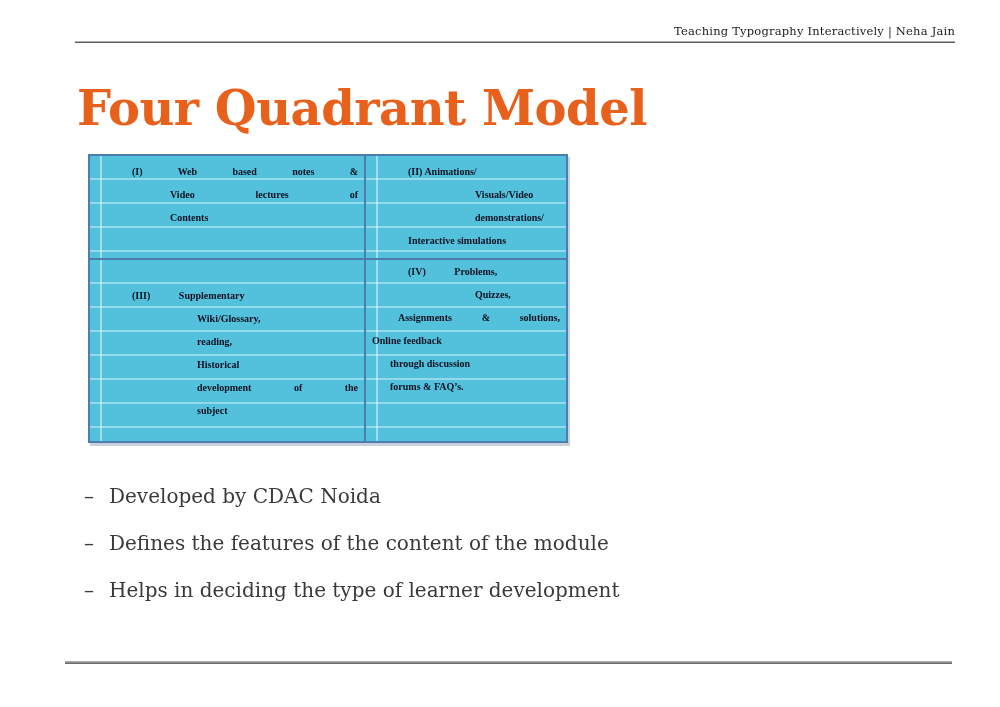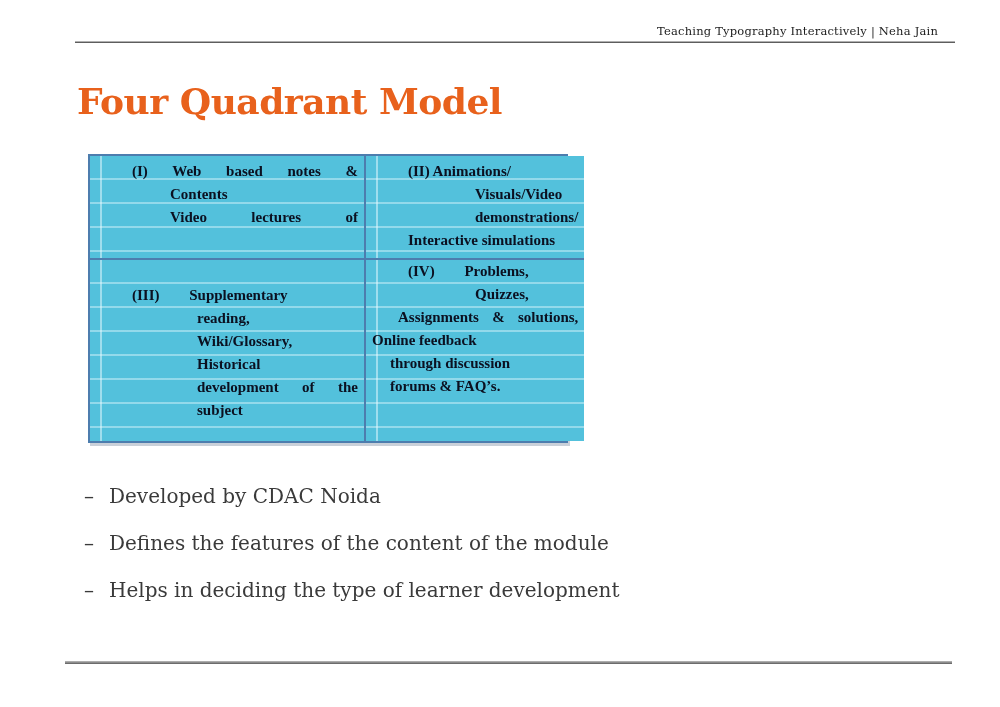--- a/index.html
+++ b/index.html
@@ -13,56 +13,56 @@
   .slide{
     position:relative;
     width:1000px;height:707px;
     background:#ffffff;
     overflow:hidden;
     font-family:"DejaVu Serif", serif;
   }
   
   .credit{
     position:absolute;
-    right:62px;top:24px;
+    right:45px;top:24px;
     font-size:11.5px;
     letter-spacing:.2px;
     color:#1c1c1c;
   }
   .rule{position:absolute;}
   .rule.top{
     left:75px;width:880px;top:41px;height:2px;
     background:linear-gradient(#d9d9d9,#343434);
   }
   .rule.bottom{
     left:65px;width:887px;top:661px;height:3px;
     background:linear-gradient(#bdbdbd,#5c5c5c);
   }
   
   .title{
     position:absolute;
     left:77px;top:80px;margin:0;
-    font-size:36px;font-weight:bold;
+    font-size:48px;font-weight:bold;
     letter-spacing:-.5px;
     color:var(--title-orange);
   }
   
   .quad-table{
     position:absolute;
     left:88px;top:154px;
     width:480px;height:289px;
     box-sizing:border-box;
     display:grid;
     grid-template-columns:276px 1fr;
     grid-template-rows:104px 1fr;
     border:2px solid var(--table-border);
     box-shadow:2px 3px 0 rgba(100,120,145,.35);
     font-family:"Liberation Serif","DejaVu Serif",serif;
     font-weight:bold;
-    font-size:15px;
+    font-size:10px;
     line-height:23px;
     color:var(--table-text);
   }
   .cell{
     box-sizing:border-box;
     padding:4px 6px 0 2px;
     background-color:var(--table-fill);
     background-image:
       linear-gradient(90deg, transparent 0 10px, rgba(235,251,255,.5) 10px 11.5px, transparent 11.5px 100%),
       repeating-linear-gradient(180deg, transparent 0 22.5px, rgba(235,251,255,.42) 22.5px 24px);
@@ -109,35 +109,35 @@
 
   <div class="credit">Teaching Typography Interactively | Neha Jain</div>
   <div class="rule top"></div>
 
   <h1 class="title">Four Quadrant Model</h1>
 
   <div class="quad-table">
 
     <div class="cell c1 r1">
       <div class="tl jl p40">(I) Web based notes &amp;</div>
+      <div class="tl jl p78">Video lectures of</div>
       <div class="tl p78">Contents</div>
-      <div class="tl jl p78">Video lectures of</div>
     </div>
 
     <div class="cell r1">
       <div class="tl p40">(II) Animations/</div>
       <div class="tl p107">Visuals/Video</div>
       <div class="tl p107">demonstrations/</div>
       <div class="tl p8">Interactive simulations</div>
     </div>
 
     <div class="cell c1" style="padding-top:24px;">
       <div class="tl tabgap p40">(III) Supplementary</div>
+      <div class="tl p105">Wiki/Glossary,</div>
       <div class="tl p105">reading,</div>
-      <div class="tl p105">Wiki/Glossary,</div>
       <div class="tl p105">Historical</div>
       <div class="tl jl p105">development of the</div>
       <div class="tl p105">subject</div>
     </div>
 
     <div class="cell" style="padding-top:0;">
       <div class="tl tabgap p40">(IV) Problems,</div>
       <div class="tl p107">Quizzes,</div>
       <div class="tl jl p30">Assignments &amp; solutions,</div>
       <div class="tl p4">Online feedback</div>

